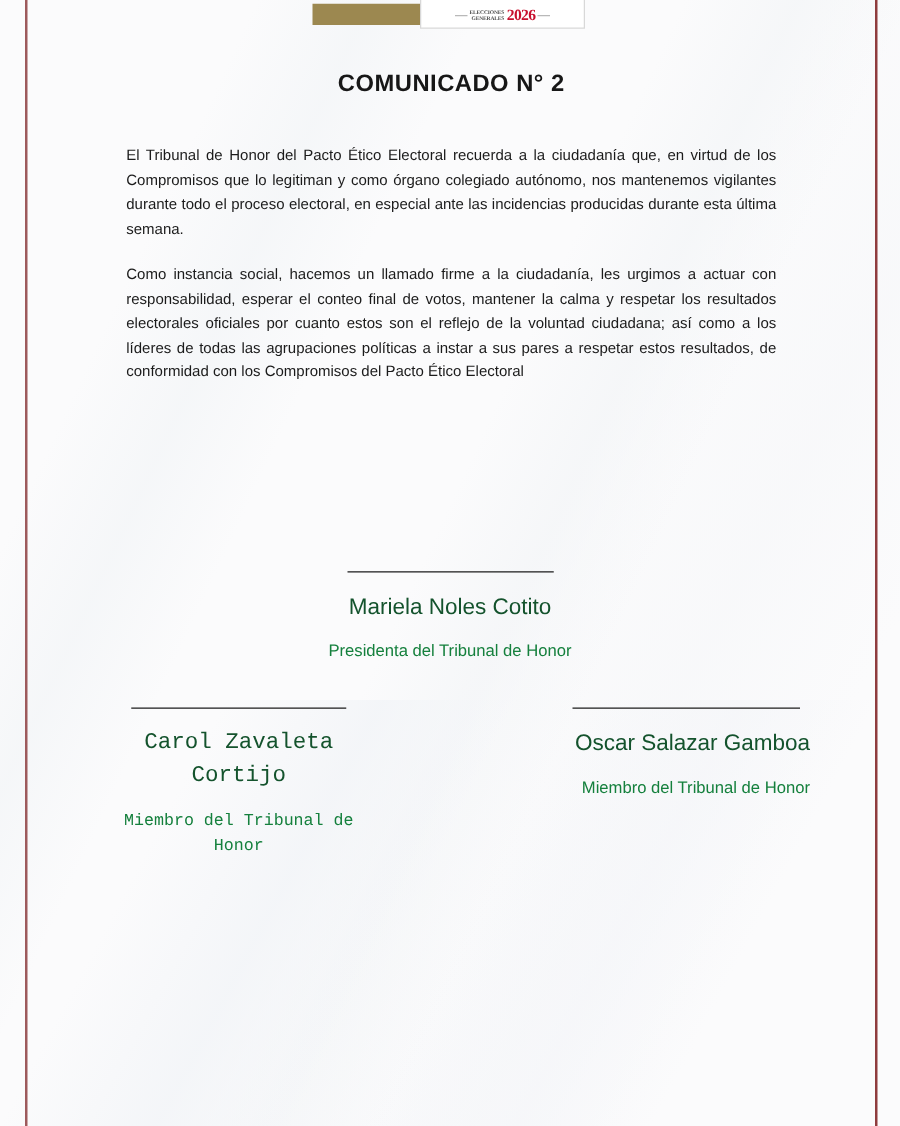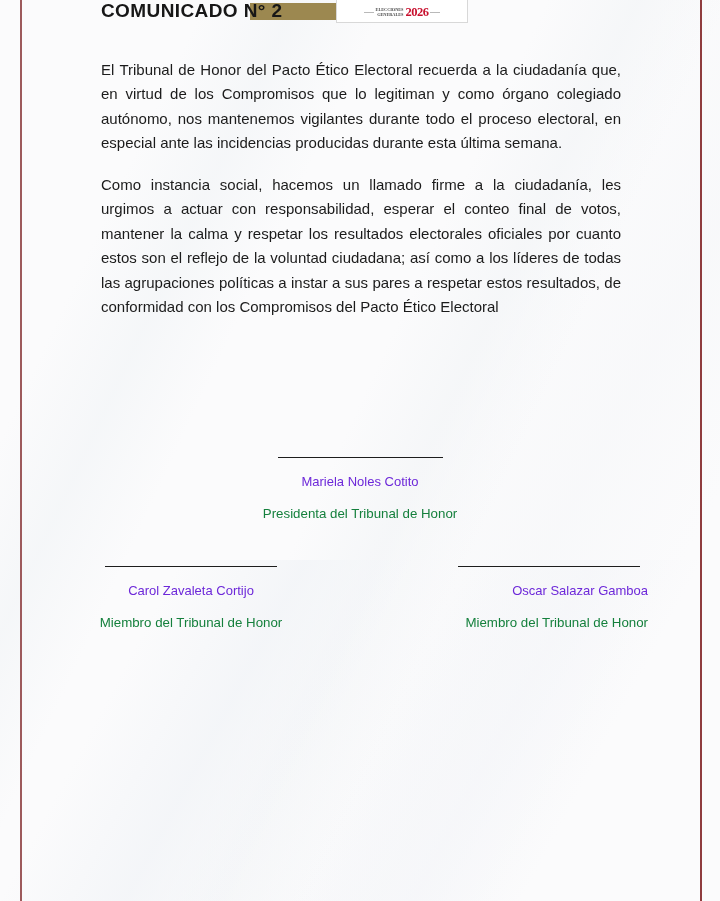--- a/index.html
+++ b/index.html
@@ -130,72 +130,75 @@
   
   .doc {
     position: absolute;
     left: 101px;
     top: 0;
     width: 520px;
   }
 
   .title {
     margin: 0;
+    padding-top: 57px;
+    text-align: center;
     font-size: 19px;
     font-weight: bold;
     letter-spacing: 0.4px;
     color: #171717;
   }
 
   .body-copy {
     margin-top: 36px;
   }
   .body-copy p {
     margin: 0 0 17px 0;
-    font-size: 15px;
+    font-size: 12px;
     line-height: 1.63;
     text-align: justify;
     color: #1b1b1b;
   }
   .body-copy p:last-child { margin-bottom: 0; }
 
   
   .sig-solo {
     position: absolute;
     left: 242px;
     top: 457px;
     width: 236px;
     text-align: center;
   }
   .sig-left {
     position: absolute;
     left: 88px;
     top: 566px;
     width: 206px;
     text-align: center;
+    font-family: Liberation Mono, monospace;
   }
   .sig-right {
     position: absolute;
     left: 450px;
     top: 566px;
     width: 198px;
     text-align: right;
   }
   .sig-line {
     height: 0;
     border-top: 1.6px solid #1d1d1d;
     margin: 0 auto 14px auto;
   }
   .sig-solo  .sig-line { width: 165px; }
   .sig-left  .sig-line { width: 172px; }
   .sig-right .sig-line { width: 182px; }
 
   .sig-name {
-    font-size: 13px;
-    color: #6d28d9;
+    font-size: 18px;
+    color: #14532d;
     line-height: 1.5;
   }
   .sig-role {
     font-size: 13.3px;
     color: #15803d;
     line-height: 1.5;
     margin-top: 12px;
   }
 </style>
 </head>

